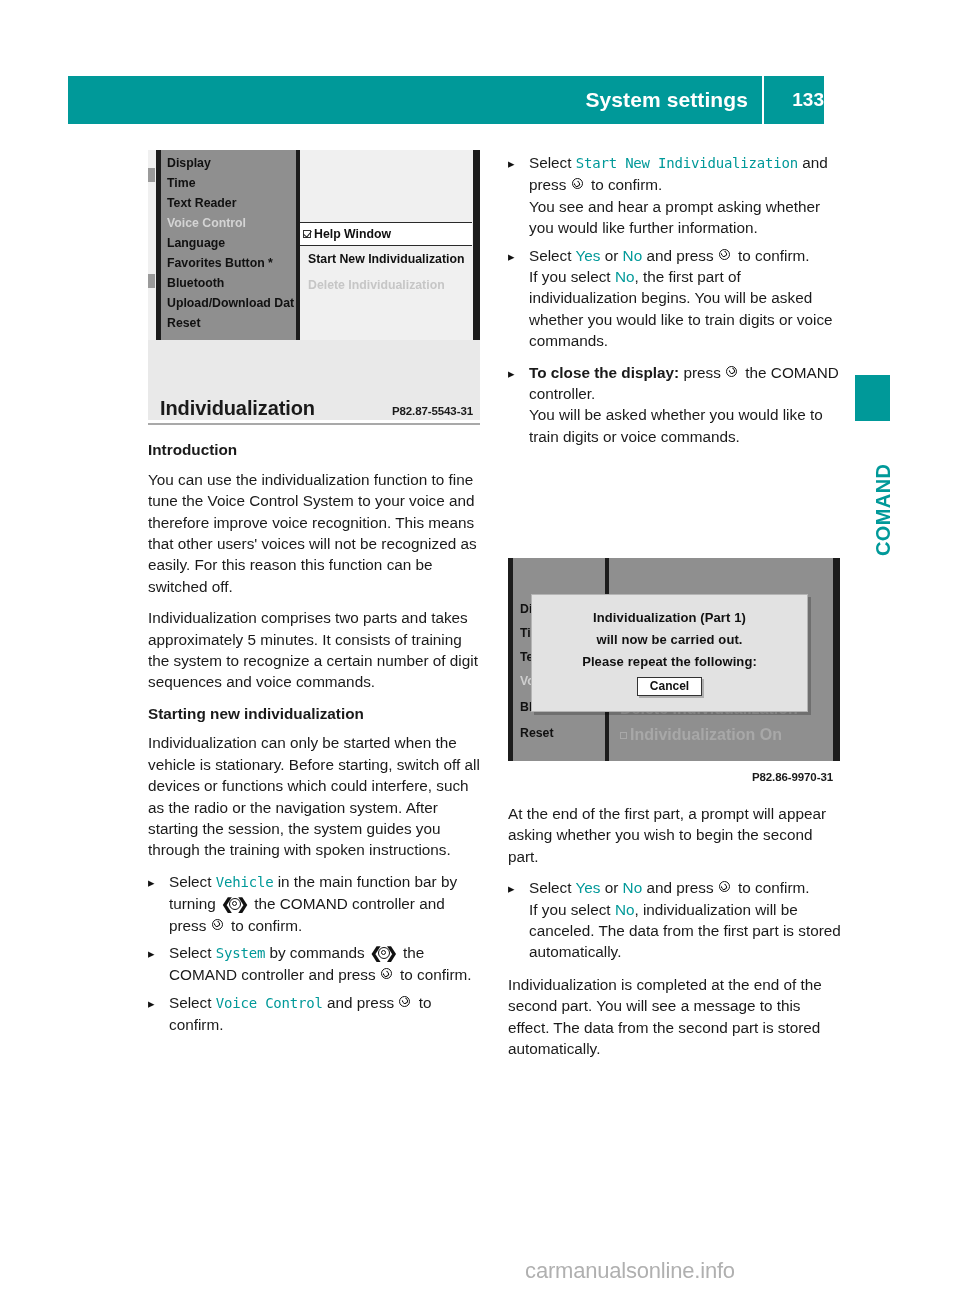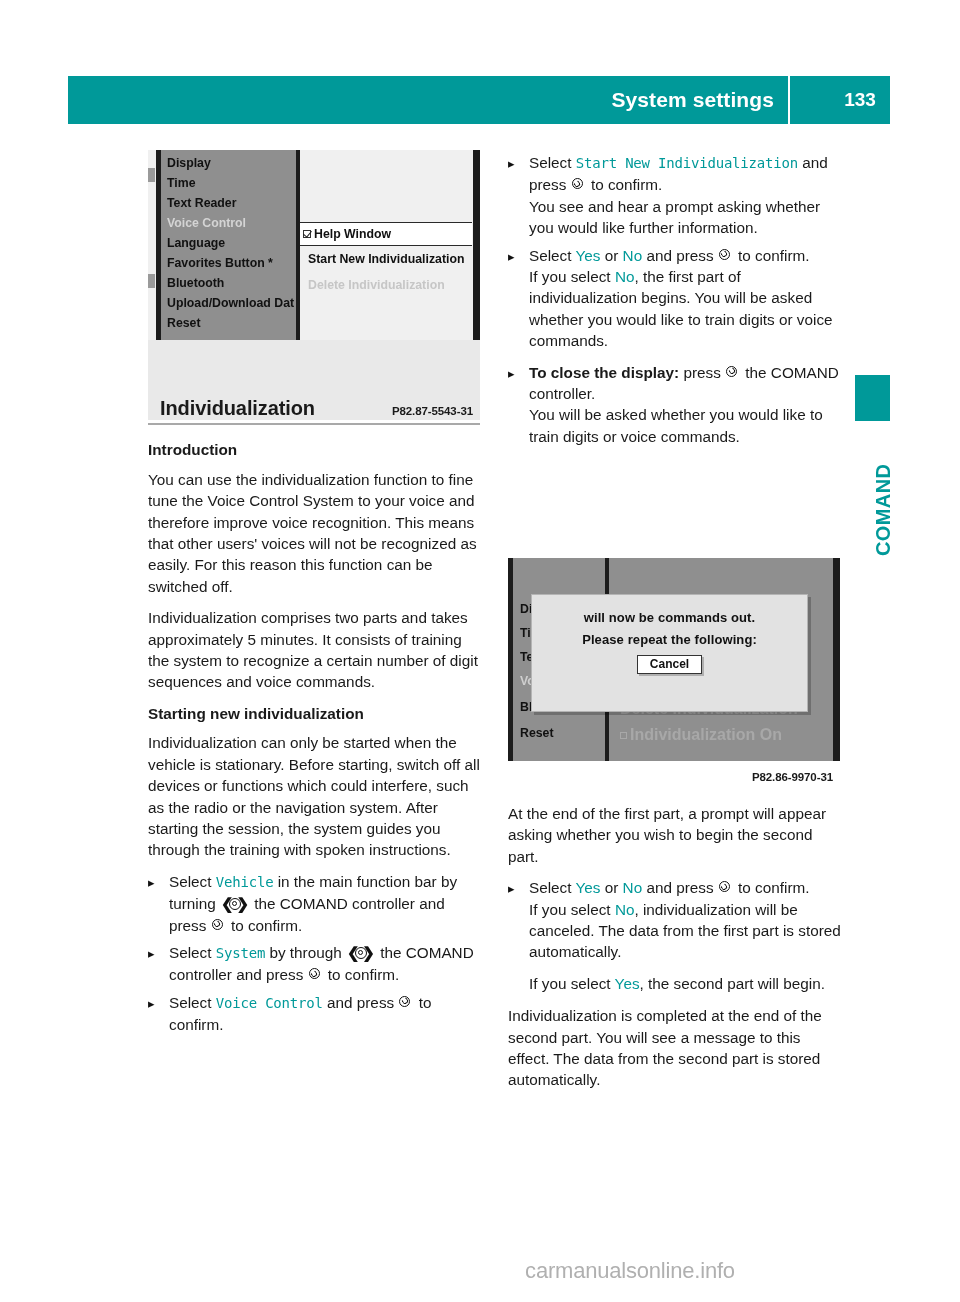--- a/index.html
+++ b/index.html
@@ -14,21 +14,21 @@
     font-family: "Liberation Sans", sans-serif;
     color: #1a1a1a;
     overflow: hidden;
   }
 
   
   .header-band {
     position: absolute;
     left: 68px;
     top: 76px;
-    width: 822px;
+    width: 756px;
     height: 48px;
     background: #009999;
     display: flex;
     align-items: center;
     justify-content: flex-end;
   }
   .header-title {
     font-size: 21px;
     font-weight: bold;
     color: #ffffff;
@@ -38,22 +38,21 @@
   .header-divider {
     width: 2px;
     height: 48px;
     background: #ffffff;
   }
   .header-page {
     font-size: 19px;
     font-weight: bold;
     color: #ffffff;
     width: 60px;
-    text-align: center;
-    margin-left: 40px;
+    text-align: right;
   }
 
   
   .side-tab-block {
     position: absolute;
     left: 855px;
     top: 375px;
     width: 35px;
     height: 46px;
     background: #009999;
@@ -504,21 +503,22 @@
     <div class="m-item" style="top:142px;">Bluetooth</div>
     <div class="m-item" style="top:168px;">Reset</div>
 
     <div class="r-item" style="top:116px;left:280px;">n</div>
     <div class="r-item" style="top:142px;">Delete Individualization</div>
     <div class="r-item" style="top:168px;">
       <span class="small-box"></span><span>Individualization On</span>
     </div>
 
     <div class="dialog">
-      <div class="dialog-line">will now be commands out.</div>
+      <div class="dialog-line">Individualization (Part 1)</div>
+      <div class="dialog-line">will now be carried out.</div>
       <div class="dialog-line">Please repeat the following:</div>
       <div class="dialog-btn">Cancel</div>
     </div>
   </div>
   <div class="fig-caption">P82.86-9970-31</div>
 </div>
 
 <div class="col col-left" style="top:398px;">
 
   <h2 class="section-title">Individualization</h2>
@@ -540,21 +540,21 @@
       <span>the COMAND controller and press</span>
       <span class="icon-press"></span>
       <span>to confirm.</span>
     </span>
   </div>
 
   <div class="step">
     <span class="step-marker">▸</span>
     <span class="step-body"><span>Select</span>
       <span class="menu-term">System</span>
-      <span>by through</span>
+      <span>by commands</span>
       <span class="icon-turn"><span class="arrow-l">❮</span><span class="ring"></span><span class="arrow-r">❯</span></span>
       <span>the COMAND controller and press</span>
       <span class="icon-press"></span>
       <span>to confirm.</span>
     </span>
   </div>
 
   <div class="step">
     <span class="step-marker">▸</span>
     <span class="step-body"><span>Select</span>
@@ -612,21 +612,19 @@
     <span class="step-marker">▸</span>
     <span class="step-body"><span>Select</span>
       <span class="menu-term-s">Yes</span>
       <span>or</span>
       <span class="menu-term-s">No</span>
       <span>and press</span>
       <span class="icon-press"></span>
       <span>to confirm.</span>
       <span class="cont"><span>If you select</span>
         <span class="menu-term-s">No</span><span>, individualization will be canceled. The data from the first part is stored automatically.</span></span>
-      <span class="cont" style="margin-top:10px;"><span>If you select</span>
-        <span class="menu-term-s">Yes</span><span>, the second part will begin.</span></span>
     </span>
   </div>
 
   <p style="margin-top:11px;">Individualization is completed at the end of the second part. You will see a message to this effect. The data from the second part is stored automatically.</p>
 </div>
 
 <div class="watermark"><span>carmanualsonline.info</span></div>
 
 </body></html>

